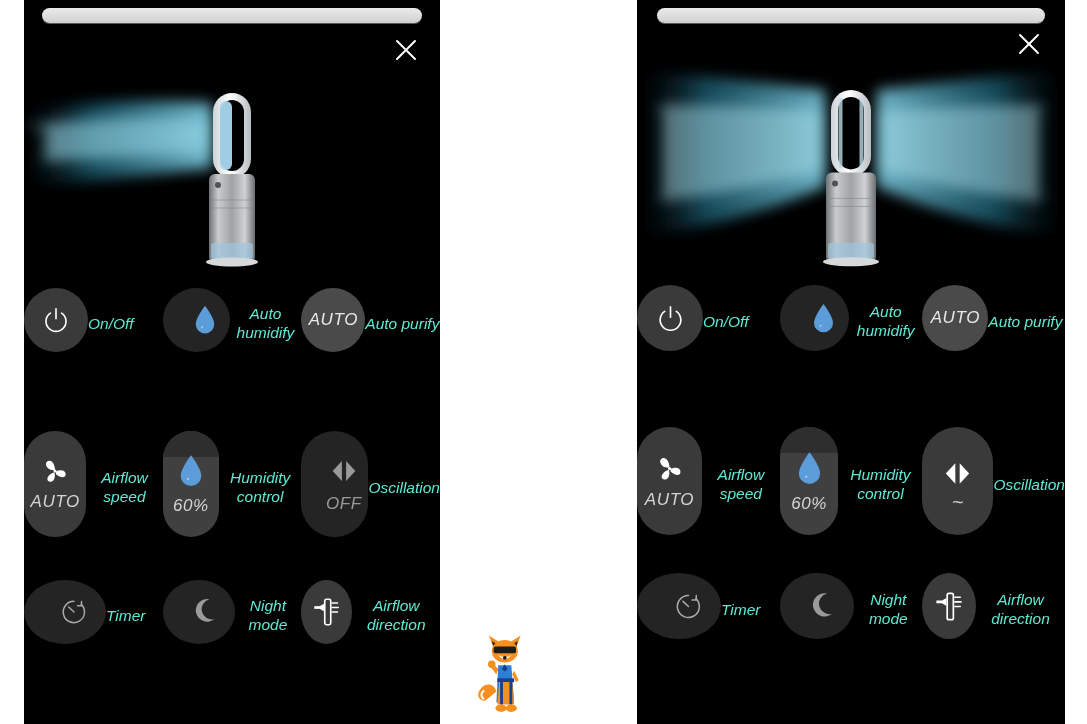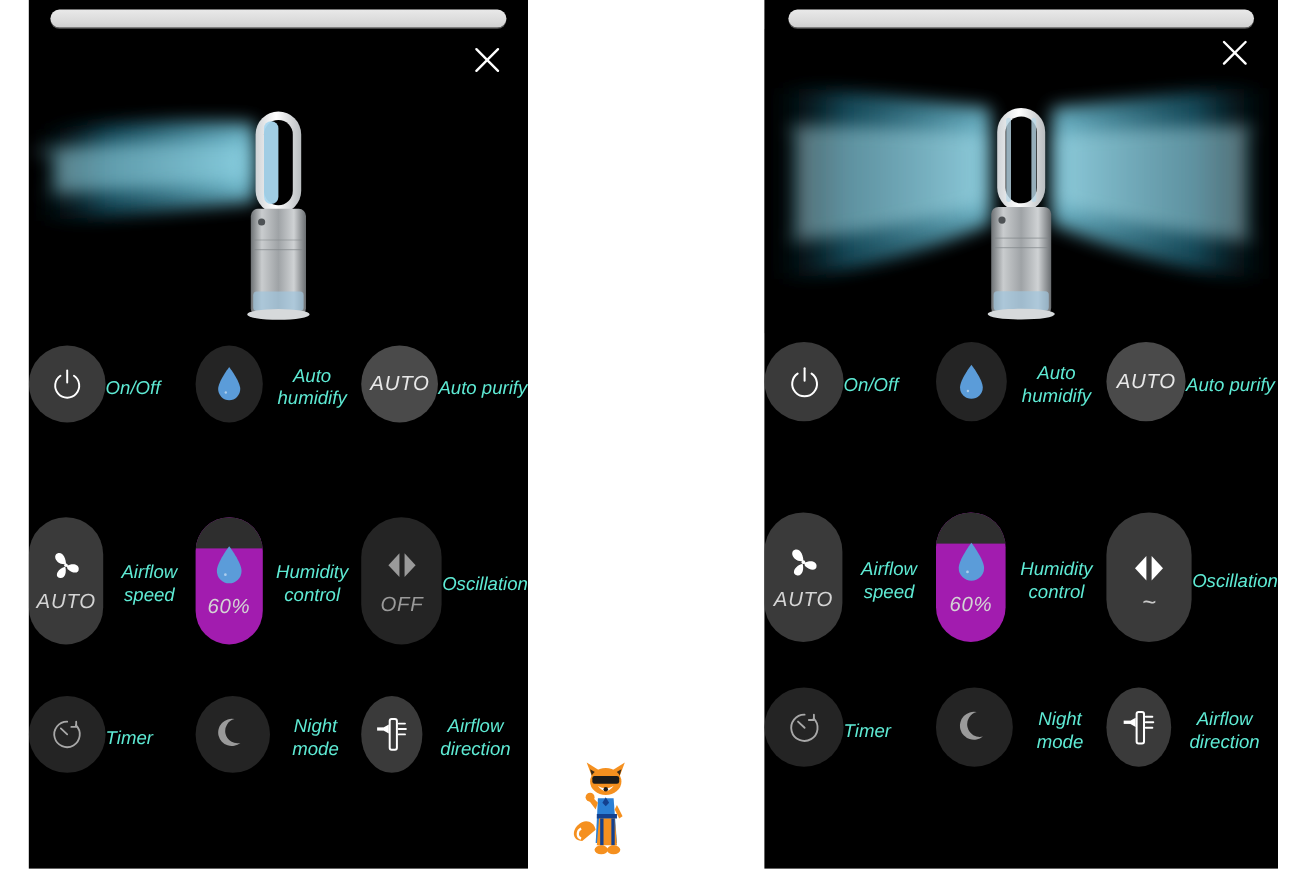--- a/index.html
+++ b/index.html
@@ -56,26 +56,26 @@
   .ctl{
     display:flex;flex-direction:row;align-items:center;
     width:33.33%;
     cursor:pointer;
     -webkit-user-select:none;user-select:none;font-style:italic;
   }
   .ctl-btn{
     position:relative;
     display:flex;flex-direction:column;
     align-items:center;justify-content:center;
-    background:#a21caf;
+    background:#404040;
     overflow:hidden;
   }
   .ctl-btn.round{border-radius:50%;}
   .ctl-btn.pill{border-radius:44px;}
-  .ctl-btn.dim{background:#242424;}
+  .ctl-btn.dim{background:#242424;padding-left:18px;}
   .ctl-btn.bright{background:#4a4a4a;}
   .ctl-btn.mid{background:#3a3a3a;}
   .ctl-btn.twotone::before{
     content:"";position:absolute;left:0;right:0;top:0;height:26px;
     background:#2e2e2e;
   }
   .ctl-ico{position:relative;z-index:2;display:flex;align-items:center;justify-content:center;}
   .ctl-ico svg{display:block;}
   .ctl-val{
     position:relative;z-index:2;

